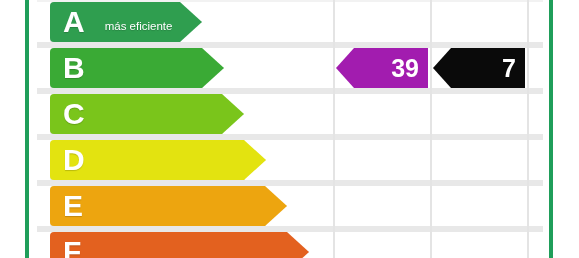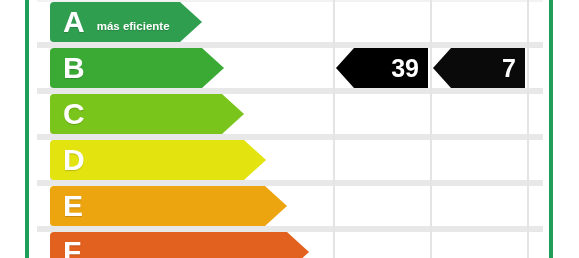--- a/index.html
+++ b/index.html
@@ -85,22 +85,22 @@
     font-weight: bold;
     line-height: 1;
     margin-left: 13px;
     letter-spacing: 0px;
     text-shadow: 0 1px 1px rgba(0,0,0,0.18);
     font-family: "Liberation Sans", sans-serif;
   }
   .rating-note {
     color: #ffffff;
     font-size: 11.5px;
-    font-weight: bold;
-    margin-left: 12px;
+    font-weight: normal;
+    margin-left: 20px;
     margin-top: 7px;
     white-space: nowrap;
     text-shadow: 0 1px 1px rgba(0,0,0,0.18);
   }
 
   
   .value-badge {
     position: absolute;
     background: #0a0a0a;
     display: flex;
@@ -165,21 +165,21 @@
       <div class="rating-row" style="top: 186px; height: 40px;">
         <div class="rating-bar" style="width: 237px; background: rgb(237, 165, 15);">
           <span class="rating-letter">E</span>
         </div>
       </div>
       <div class="rating-row" style="top: 232px; height: 40px;">
         <div class="rating-bar" style="width: 259px; background: rgb(227, 97, 31);">
           <span class="rating-letter">F</span>
         </div>
       </div>
-      <div class="value-badge" style="left: 299px; top: 48px; width: 92px; height: 40px; background: #000000;">
+      <div class="value-badge" style="left: 299px; top: 48px; width: 92px; height: 40px; background: #a21caf;">
         <span class="value-badge-text" style="color: rgb(255, 255, 255);">39</span>
       </div>
       <div class="value-badge" style="left: 396px; top: 48px; width: 92px; height: 40px; background: rgb(10, 10, 10);">
         <span class="value-badge-text" style="color: rgb(255, 255, 255);">7</span>
       </div>
     </div>
 
 </div>
 
 </body></html>

